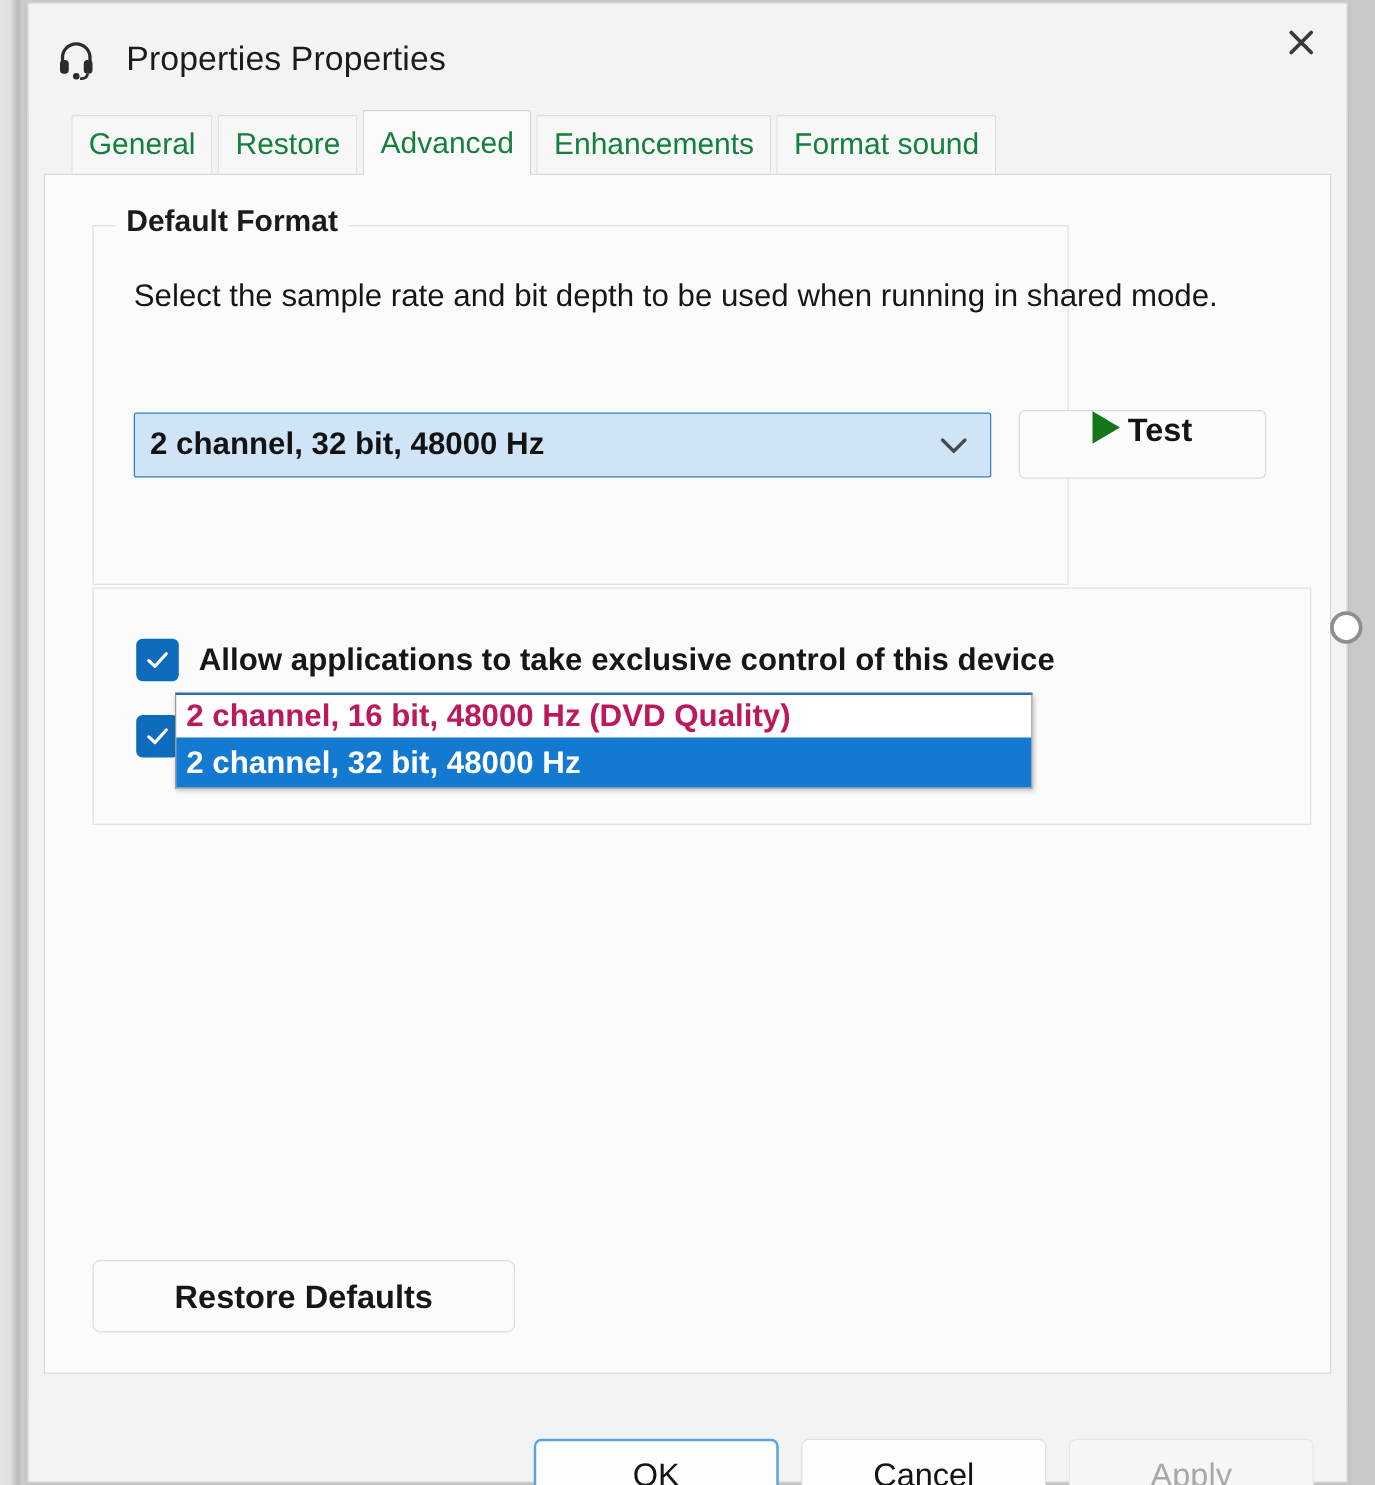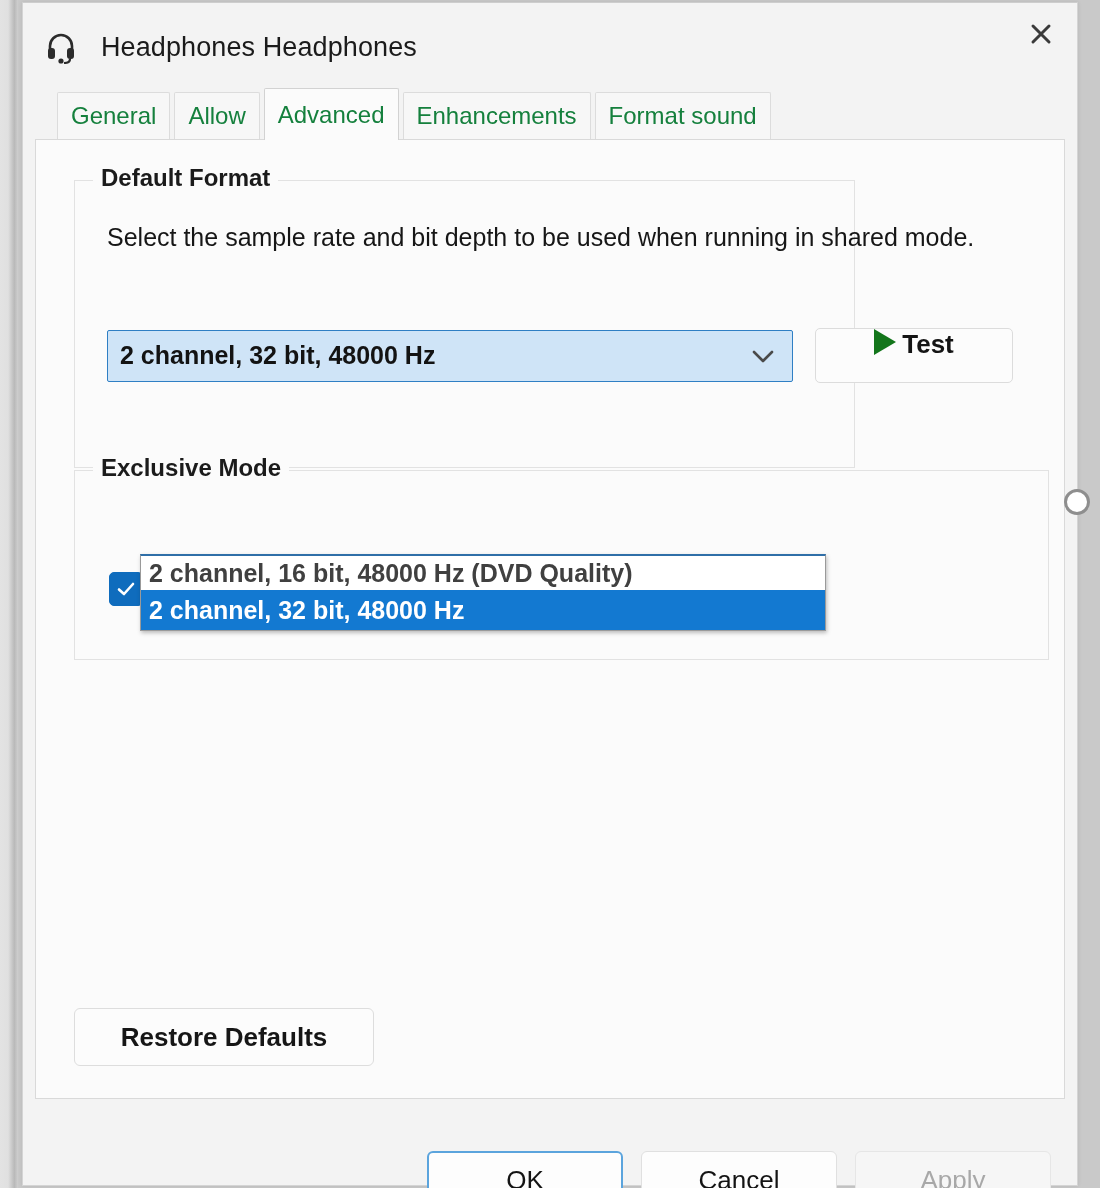--- a/index.html
+++ b/index.html
@@ -240,21 +240,21 @@
     z-index: 30;
     box-shadow: 1px 2px 4px rgba(0,0,0,0.25);
   }
   .dd-option {
     height: 34px;
     display: flex;
     align-items: center;
     padding-left: 8px;
     font-size: 25px;
     font-weight: bold;
-    color: #404040;
+    color: #be185d;
     white-space: nowrap;
     box-sizing: border-box;
   }
   .dd-option.selected {
     background: #1379d1;
     color: #ffffff;
     height: 40px;
   }
 
   
@@ -284,21 +284,21 @@
     font-weight: bold;
     color: #161616;
     white-space: nowrap;
   }
 
   
   .restore-btn {
     position: absolute;
     left: 38px;
     top: 868px;
-    width: 300px;
+    width: 338px;
     height: 58px;
     background: #fcfcfc;
     border: 1px solid #dddddd;
     border-radius: 6px;
     display: flex;
     align-items: center;
     justify-content: center;
     box-sizing: border-box;
   }
   .restore-label {
@@ -371,34 +371,34 @@
     <div class="titlebar">
       <span class="title-icon">
         <svg width="34" height="34" viewBox="0 0 34 34">
           <path d="M6 20 v-4 a11 11 0 0 1 22 0 v4" fill="none" stroke="#2b2b2b" stroke-width="2.6" stroke-linecap="round"></path>
           <rect x="4" y="18" width="7" height="11" rx="3" fill="#2b2b2b"></rect>
           <rect x="23" y="18" width="7" height="11" rx="3" fill="#2b2b2b"></rect>
           <path d="M26 29 q0 4 -6 4" fill="none" stroke="#2b2b2b" stroke-width="2.2"></path>
           <circle cx="17" cy="31" r="2.6" fill="#2b2b2b"></circle>
         </svg>
       </span>
-      <span class="title-text">Headphones Headphones</span>
+      <span class="title-text">Properties Properties</span>
       <div class="close-btn">
         <svg width="30" height="30" viewBox="0 0 30 30">
           <path d="M7 7 L23 23 M23 7 L7 23" stroke="#3a3a3a" stroke-width="3" stroke-linecap="round"></path>
         </svg>
       </div>
     </div>
 
     <div class="tabstrip">
       <div class="tab">
         <span>General</span>
       </div>
       <div class="tab">
-        <span>Allow</span>
+        <span>Restore</span>
       </div>
       <div class="tab selected">
         <span>Advanced</span>
       </div>
       <div class="tab">
         <span>Enhancements</span>
       </div>
       <div class="tab">
         <span>Format sound</span>
       </div>
@@ -420,22 +420,29 @@
             </span>
           </div>
           <div class="test-btn">
             <span class="play-tri"></span>
             <span class="test-label">Test</span>
           </div>
         </div>
       </div>
 
       <div class="groupbox" id="group-exclusive-mode">
-        <span class="group-legend">Exclusive Mode</span>
-
+
+        <div class="checkrow" id="checkrow-0">
+          <span class="checkbox">
+            <svg width="22" height="22" viewBox="0 0 22 22">
+              <path d="M4 11.5 L9 16 L18 6" fill="none" stroke="#ffffff" stroke-width="2.6" stroke-linecap="round" stroke-linejoin="round"></path>
+            </svg>
+          </span>
+          <span class="check-label">Allow applications to take exclusive control of this device</span>
+        </div>
 
         <div class="checkrow" id="checkrow-1">
           <span class="checkbox">
             <svg width="22" height="22" viewBox="0 0 22 22">
               <path d="M4 11.5 L9 16 L18 6" fill="none" stroke="#ffffff" stroke-width="2.6" stroke-linecap="round" stroke-linejoin="round"></path>
             </svg>
           </span>
           <span class="check-label">Give exclusive mode applications priority</span>
         </div>
       </div>

